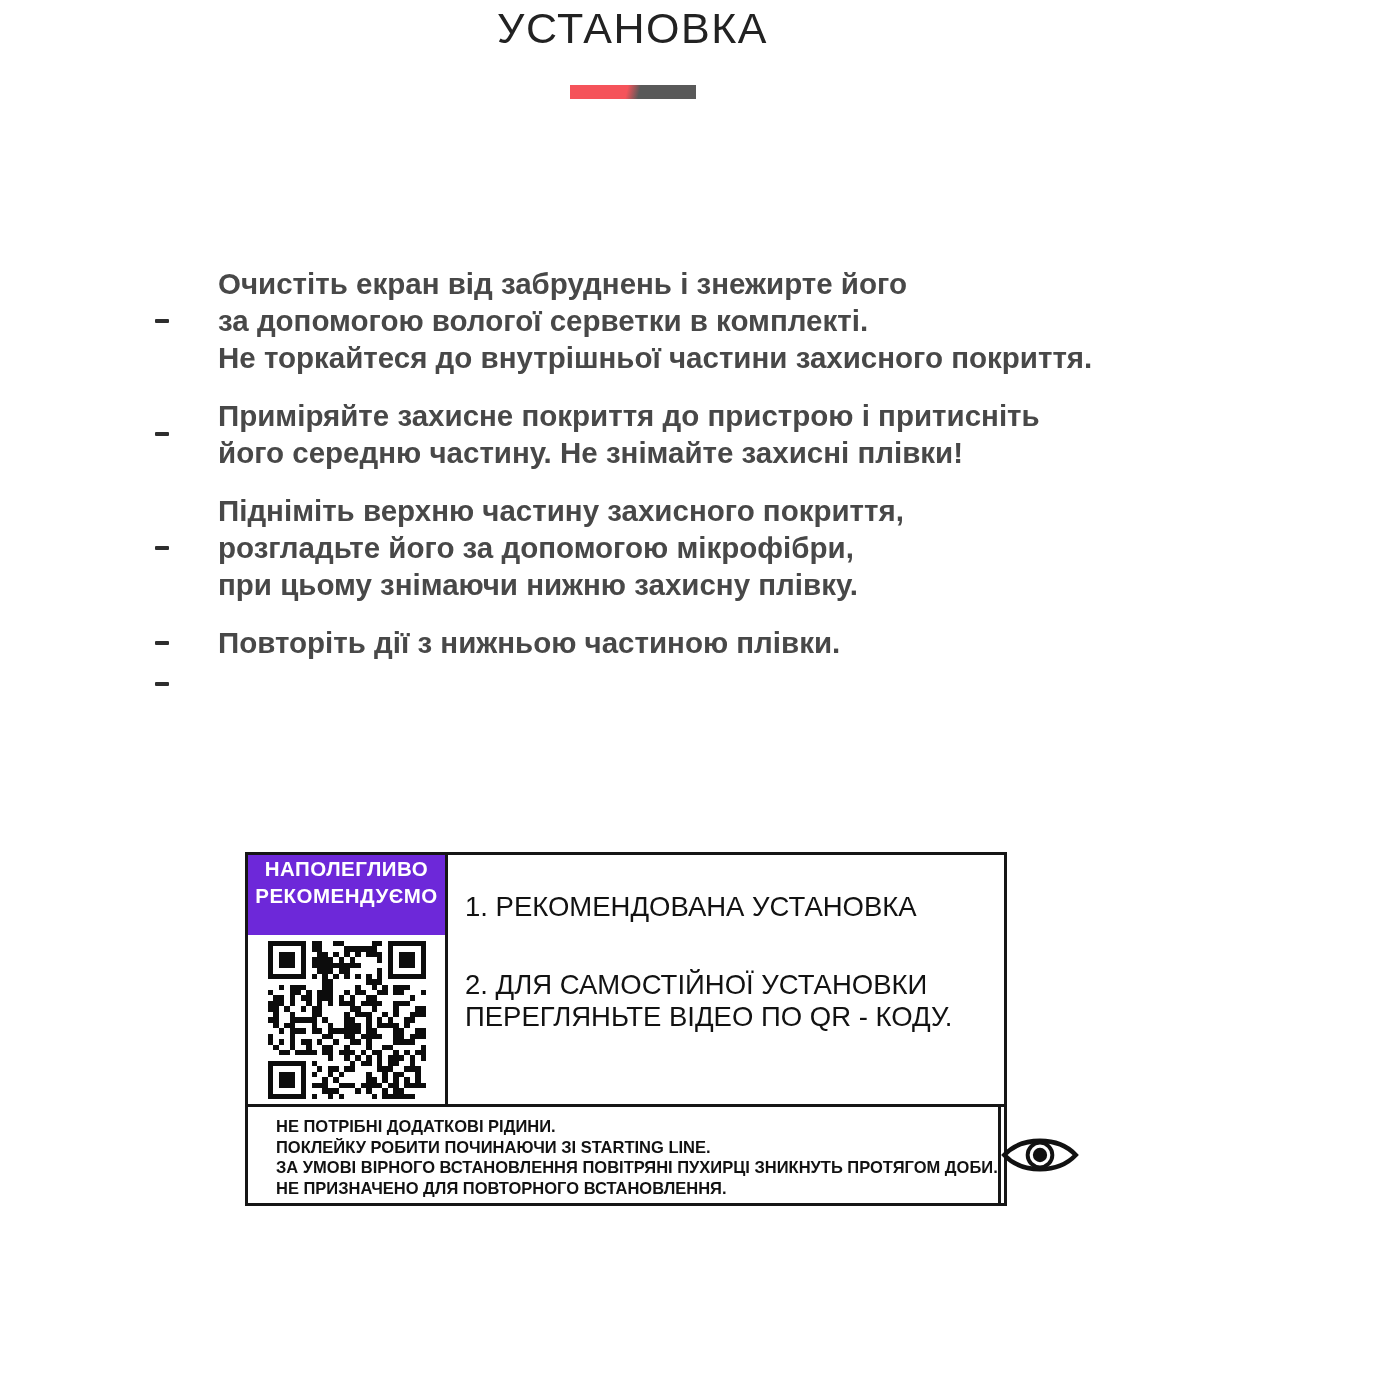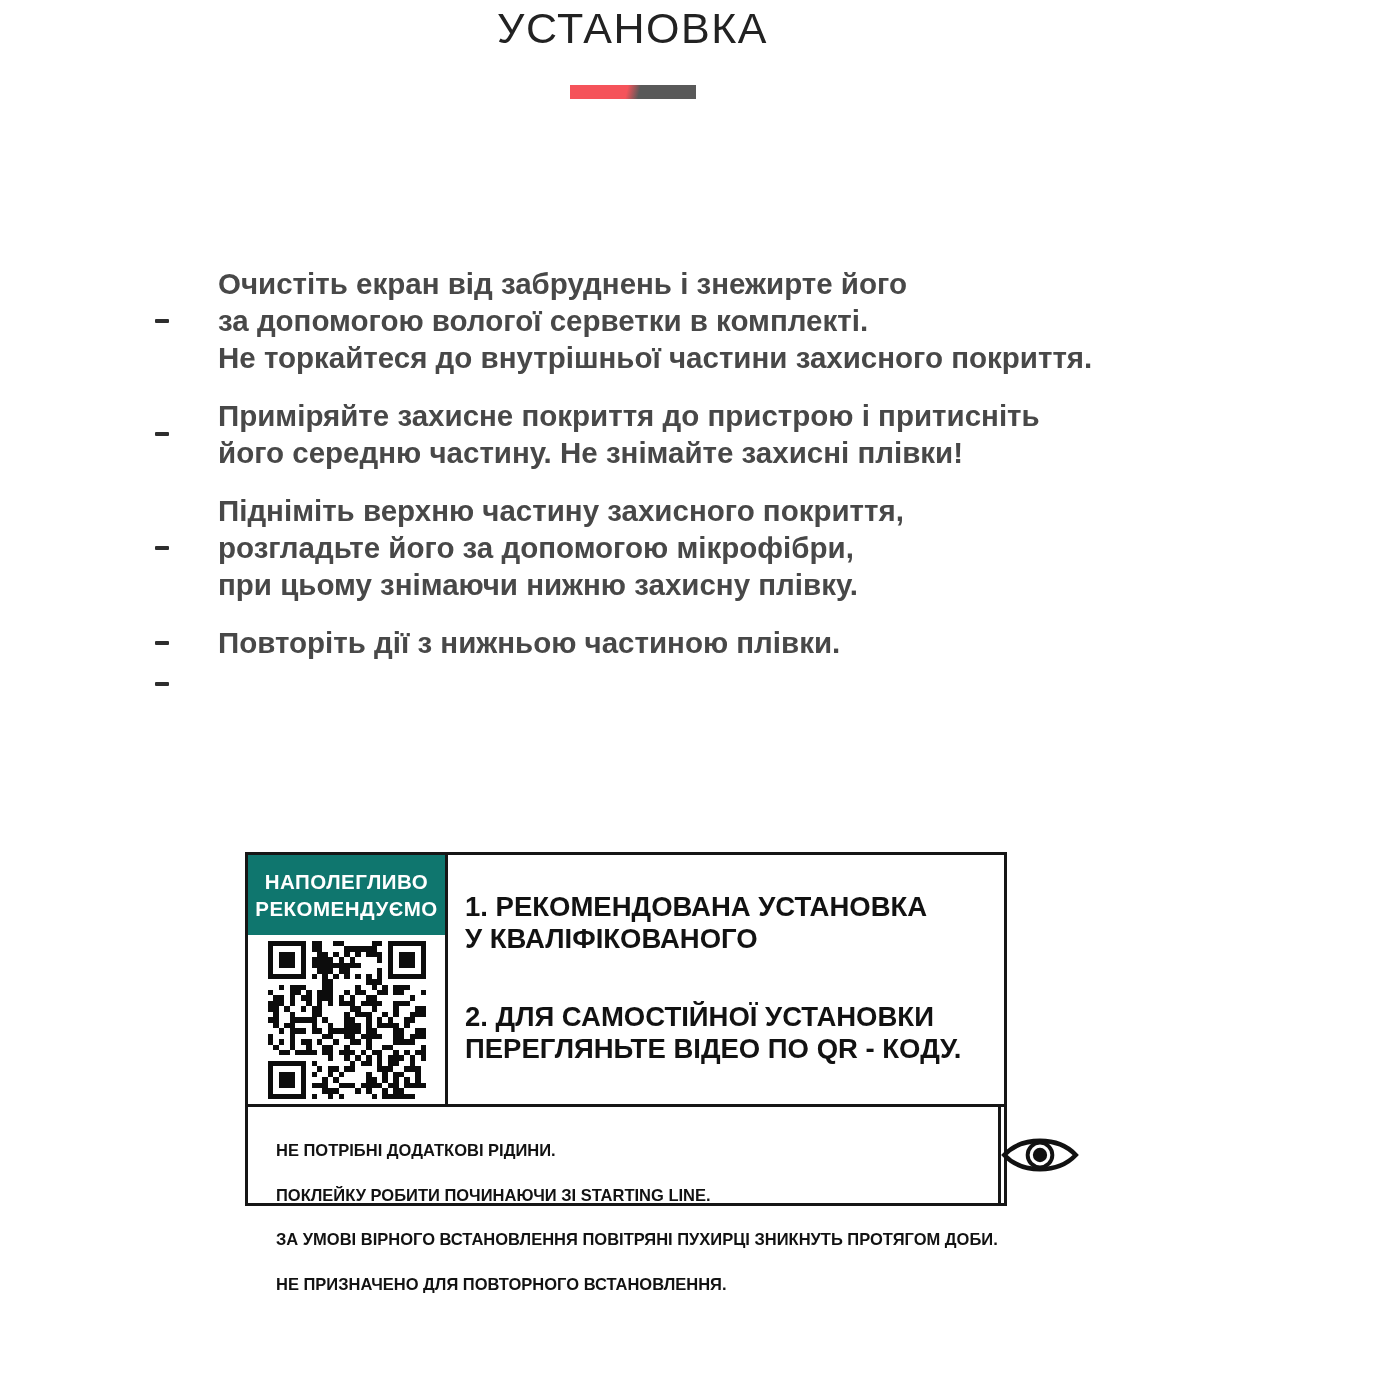--- a/index.html
+++ b/index.html
@@ -26,33 +26,33 @@
     font-size:29.5px;line-height:37px;color:#484848;font-weight:bold;}
   .step{display:flex;align-items:center;margin-bottom:21px;}
   .dash{flex:0 0 14px;height:4px;background:#2e2e2e;margin-right:49px;border-radius:1px;}
   .step-text .line{white-space:nowrap;}
 
   
   .rec-box{width:756px;margin:166px 0 0 245px;border:3px solid #161616;background:#fff;}
   .rec-top{display:flex;height:249px;}
   .rec-left{width:197px;border-right:3px solid #161616;display:flex;flex-direction:column;align-items:center;}
   .rec-header{
-    align-self:stretch;background:#0f766e;color:#ffffff;height:80px;
-    display:flex;flex-direction:column;justify-content:center;align-items:center;
+    align-self:stretch;background:#6d28d9;color:#ffffff;height:80px;
+    display:flex;flex-direction:column;justify-content:flex-start;align-items:center;
     font-weight:bold;font-size:20.5px;line-height:27px;letter-spacing:.5px;text-align:center;
   }
   .qr{display:block;margin-top:6px;}
-  .rec-right{flex:1;padding:36px 0 10px 17px;font-weight:bold;color:#121212;
+  .rec-right{flex:1;padding:36px 0 10px 17px;font-weight:normal;color:#121212;
     font-size:27.5px;line-height:32px;}
   .rec-item .line{white-space:nowrap;}
   .rec-item + .rec-item{margin-top:46px;}
   .rec-bottom{display:flex;border-top:3px solid #161616;height:96px;}
   .footnotes{flex:1;padding:9px 0 0 28px;font-weight:bold;color:#121212;
     font-size:16.5px;line-height:20.5px;}
-  .footnotes .line{white-space:nowrap;margin-top:24px;}
+  .footnotes .line{white-space:nowrap;}
   .eye-cell{width:109px;border-left:3px solid #161616;display:flex;align-items:center;justify-content:center;}
 </style>
 </head>
 <body>
 
 <div class="page">
 
   <h1 class="page-title">УСТАНОВКА</h1>
   <div class="title-divider"></div>
 
@@ -517,21 +517,20 @@
             <rect x="22" y="28" width="1" height="1" fill="#0c0c0c"></rect>
             <rect x="23" y="28" width="1" height="1" fill="#0c0c0c"></rect>
             <rect x="24" y="28" width="1" height="1" fill="#0c0c0c"></rect>
             <rect x="25" y="28" width="1" height="1" fill="#0c0c0c"></rect>
             <rect x="26" y="28" width="1" height="1" fill="#0c0c0c"></rect>
           </svg>
       </div>
       <div class="rec-right">
         <div class="rec-item">
             <div class="line">1. РЕКОМЕНДОВАНА УСТАНОВКА</div>
-            <div class="line">У КВАЛІФІКОВАНОГО</div>
           </div>
         <div class="rec-item">
             <div class="line">2. ДЛЯ САМОСТІЙНОЇ УСТАНОВКИ</div>
             <div class="line">ПЕРЕГЛЯНЬТЕ ВІДЕО ПО QR - КОДУ.</div>
           </div>
       </div>
     </div>
     <div class="rec-bottom">
       <div class="footnotes">
           <div class="line">НЕ ПОТРІБНІ ДОДАТКОВІ РІДИНИ.</div>

